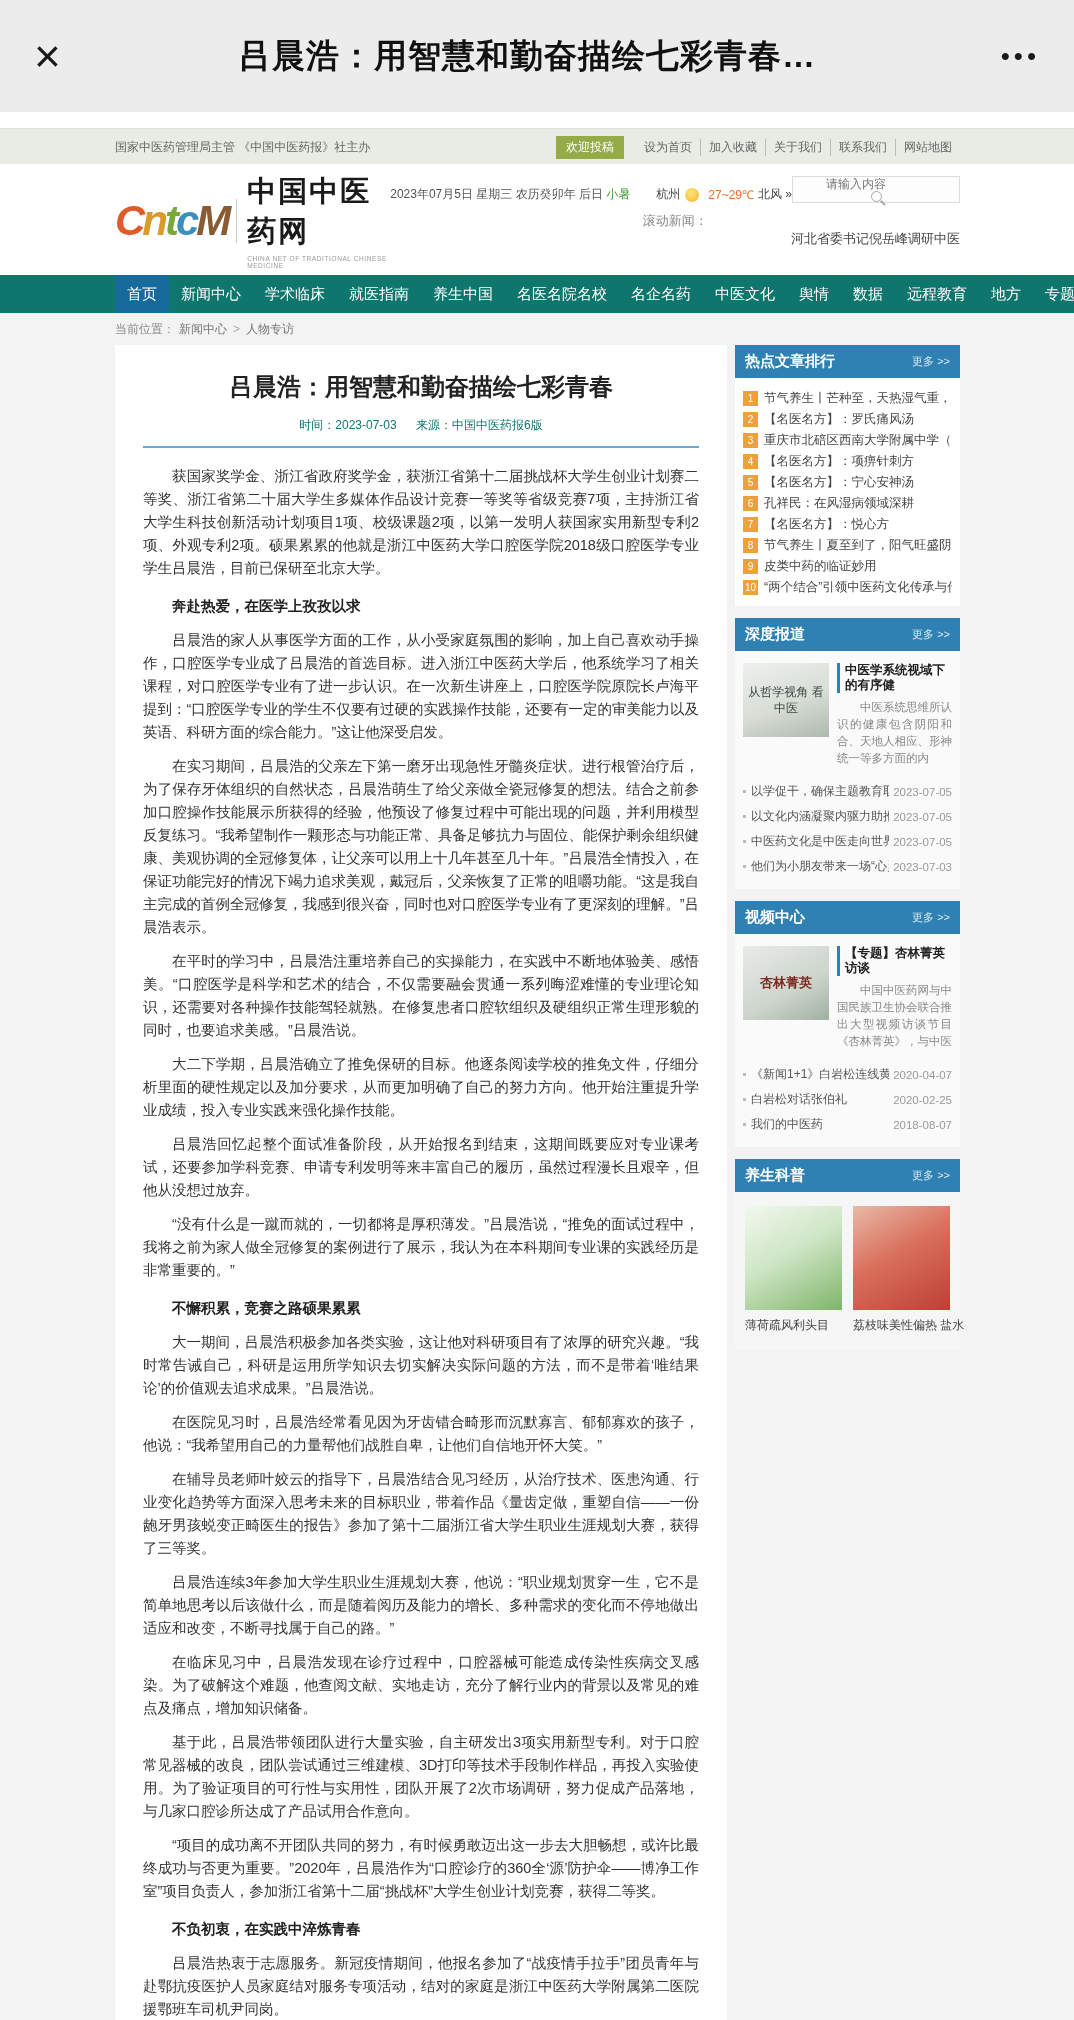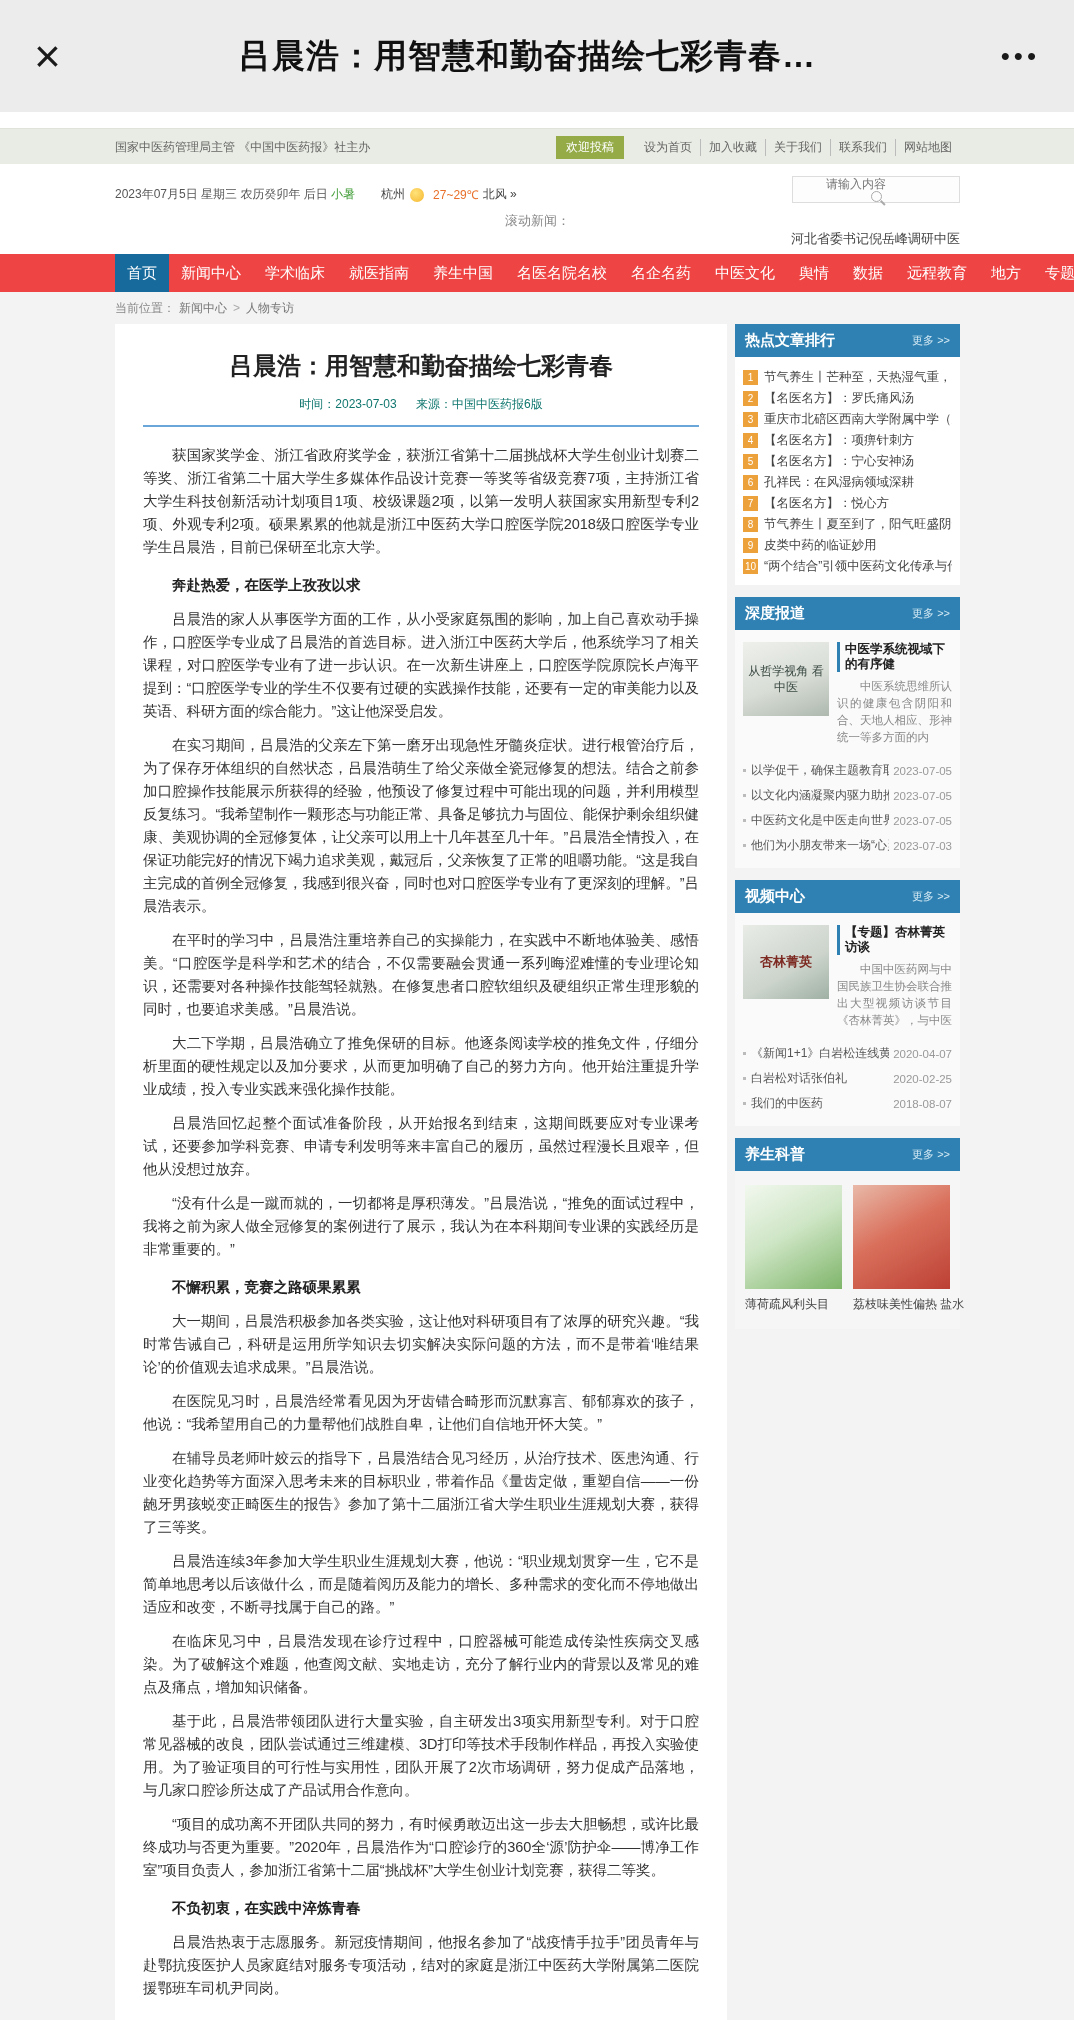--- a/index.html
+++ b/index.html
@@ -44,21 +44,21 @@
   .temp { color:#e8702a; margin:0 4px; }
   .searchbox { margin-left:auto; width:168px; height:27px; border:1px solid #ddd; background:#fdfdfd; display:flex; align-items:center; padding:0 6px;flex-direction:column; }
   .searchbox input { border:none; outline:none; background:transparent; flex:1; font-size:12px; color:#555; width:100px; font-family:"Liberation Sans", sans-serif; }
   .mag-icon { width:11px; height:11px; border:1.5px solid #aaa; border-radius:50%; position:relative; display:inline-block; }
   .mag-icon::after { content:""; position:absolute; width:6px; height:1.5px; background:#aaa; transform:rotate(45deg); right:-5px; bottom:-2px; }
   .sh-row2 { display:flex; align-items:center; margin-top:9px;flex-direction:column; }
   .scroll-label { font-size:13px; color:#888; }
   .scroll-item { margin-left:auto; font-size:13px; color:#444; }
 
   
-  .nav { background:#ef4444; height:38px; }
+  .nav { background:#0f766e; height:38px; }
   .nav-in { display:flex; justify-content:space-between; align-items:stretch; height:38px; }
   .nav a { color:#fff; font-size:15px; display:flex; align-items:center; padding:0 12px; white-space:nowrap; }
   .nav a.active { background:#176a9c; }
 
   
   .crumb { height:32px; display:flex; align-items:center; font-size:12px; color:#888; }
   .crumb a { color:#777; margin:0 4px; }
   .crumb .sep { margin:0 2px; color:#aaa; }
 
   
@@ -127,20 +127,28 @@
       <a>加入收藏</a>
       <a>关于我们</a>
       <a>联系我们</a>
       <a>网站地图</a>
     </span>
   </div>
 </div>
 
 <div class="siteheader">
   <div class="wrap sh-in">
+    <div class="logo">
+      <span class="logo-mark"><span class="lm-c1">C</span><span class="lm-n">n</span><span class="lm-t">t</span><span class="lm-c2">c</span><span class="lm-m">M</span></span>
+      <span class="logo-divider"></span>
+      <span>
+        <div class="logo-name">中国中医药网</div>
+        <div class="logo-sub">CHINA NET OF TRADITIONAL CHINESE MEDICINE</div>
+      </span>
+    </div>
     <div class="sh-right">
       <div class="sh-row1">
         <span class="dateline">
           <span>2023年07月5日 星期三 农历癸卯年</span>
           <span>后日</span>
           <span class="festival">小暑</span>
         </span>
         <span class="weather">
           <span>杭州</span>
           <span class="sun-icon"></span>

